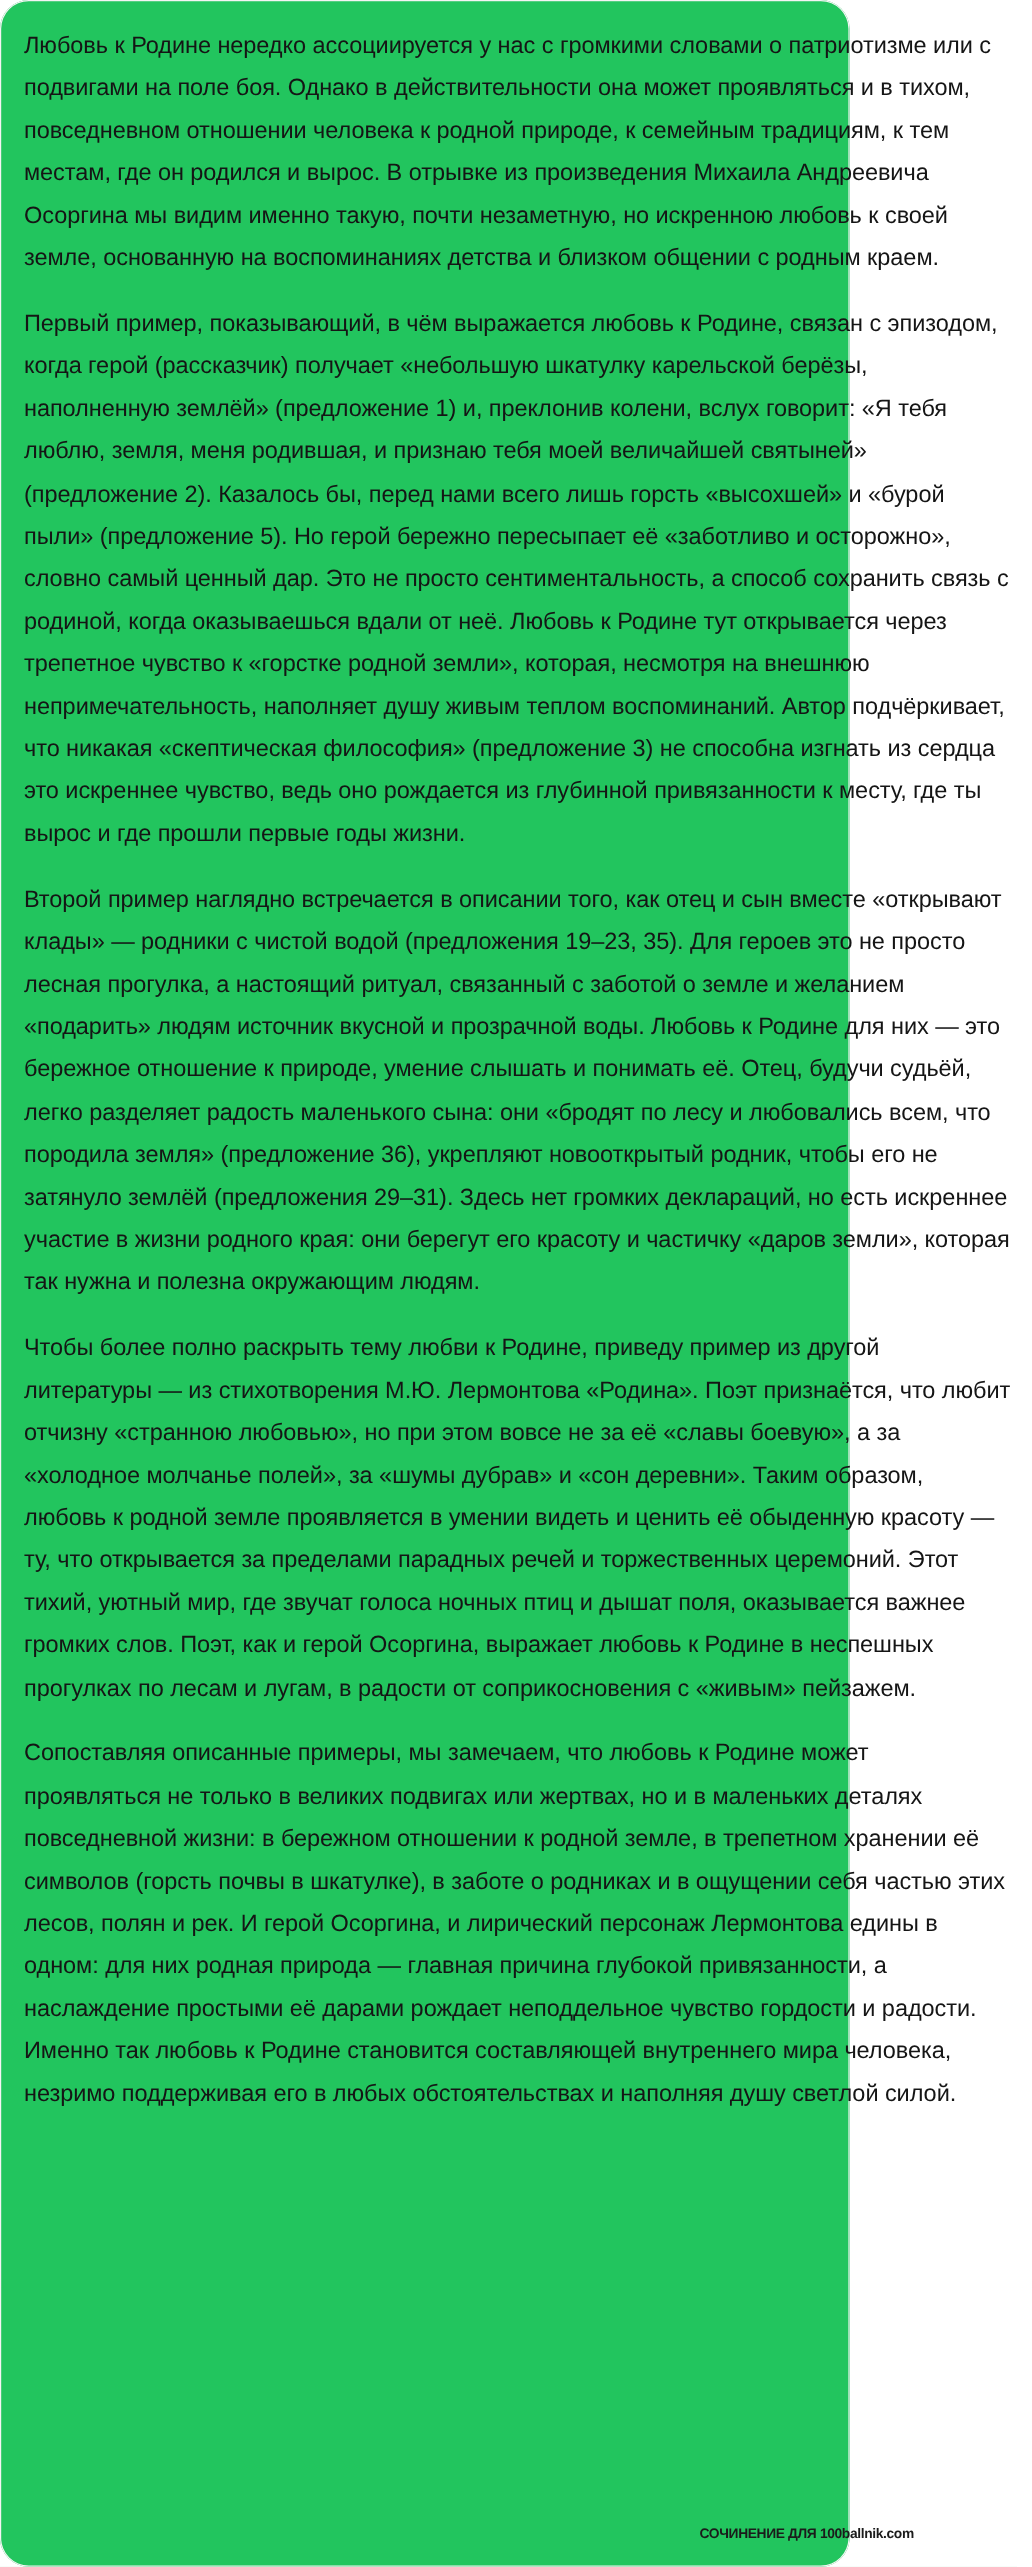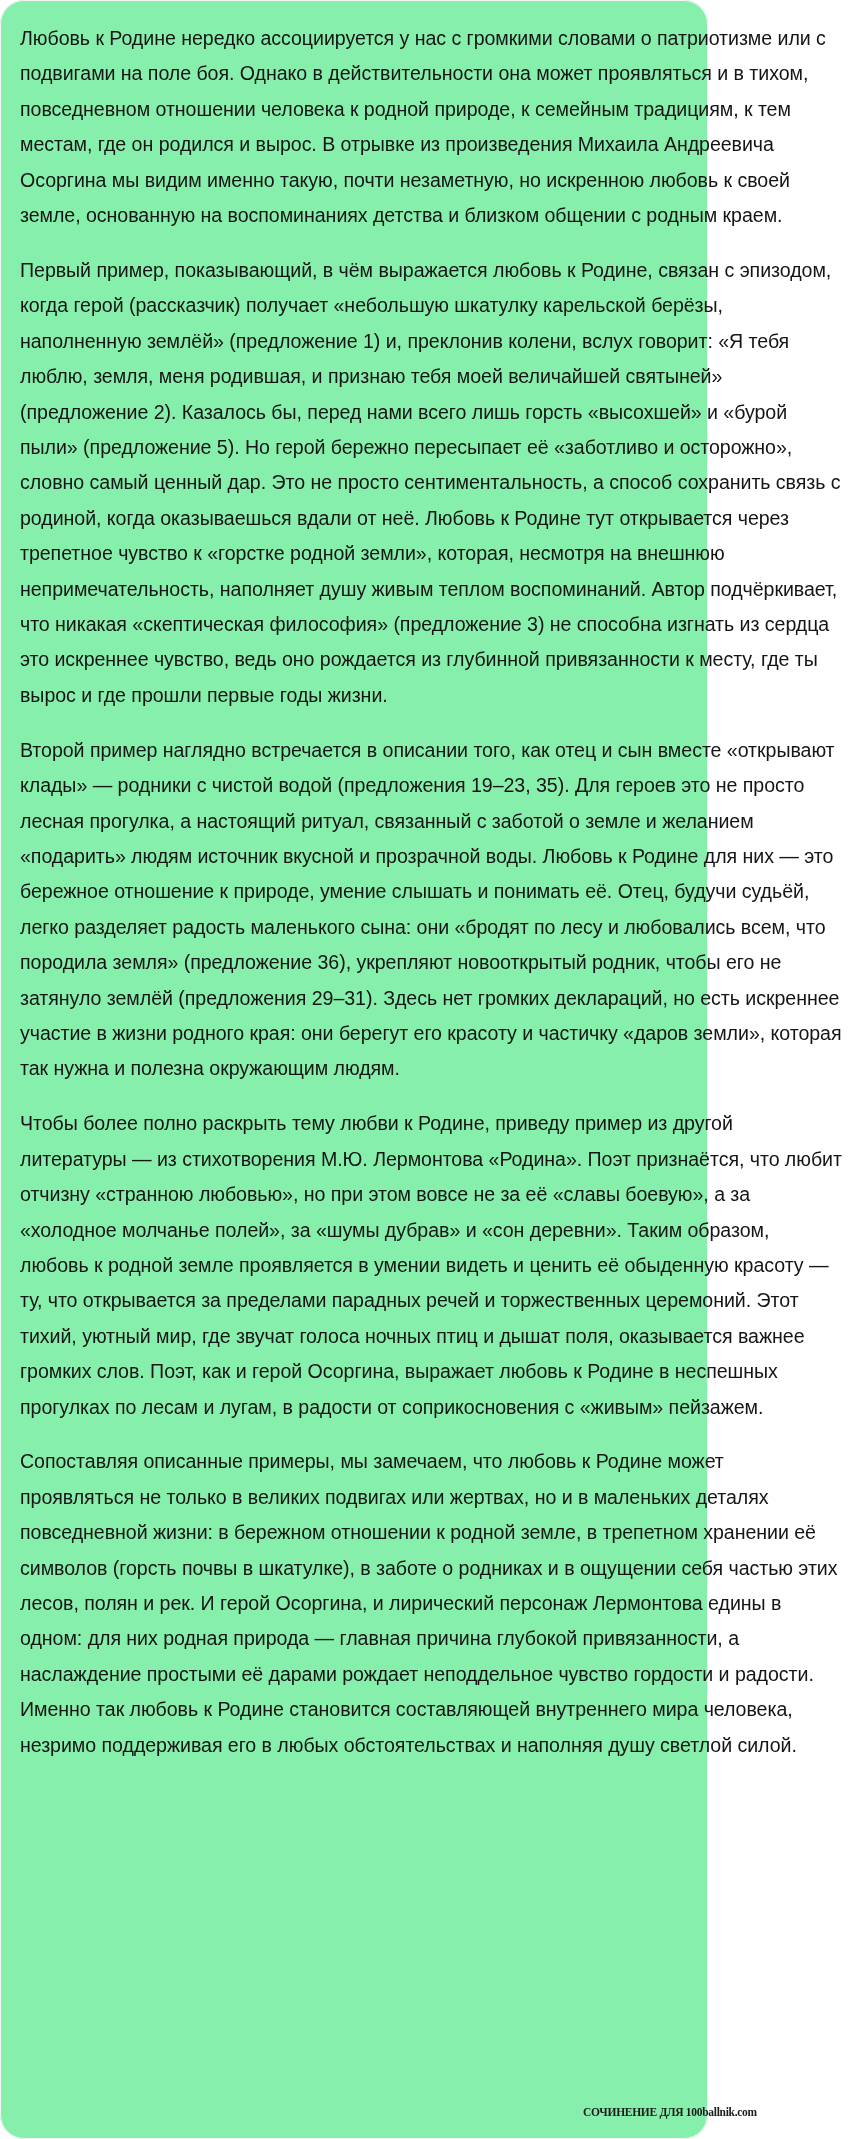--- a/index.html
+++ b/index.html
@@ -15,42 +15,42 @@
     }
     .page {
       position: absolute;
       left: 0;
       top: 0;
       width: 708px;
       height: 2139px;
       box-sizing: border-box;
       border-radius: 24px;
       box-shadow: inset 0 0 0 1px #f4f4f4;
-      background: #86efac;
+      background: #22c55e;
     }
     .essay {
       position: absolute;
       left: 20px;
       top: 21px;
       width: 822px;
       font-family: "Liberation Sans", sans-serif;
       font-size: 19.6px;
       line-height: 35.4px;
       color: #151515;
       letter-spacing: -0.05px;
     }
     .essay p {
       margin: 0 0 19.5px 0;
       padding: 0;
     }
     .watermark {
       position: absolute;
       left: 583px;
       top: 2106px;
-      font-family: Liberation Serif, serif;
+      font-family: Liberation Sans, sans-serif;
       font-weight: bold;
       font-size: 11.5px;
       letter-spacing: -0.3px;
       color: #1b1b1b;
       white-space: nowrap;
     }
   </style>
 </head>
 <body>
 

